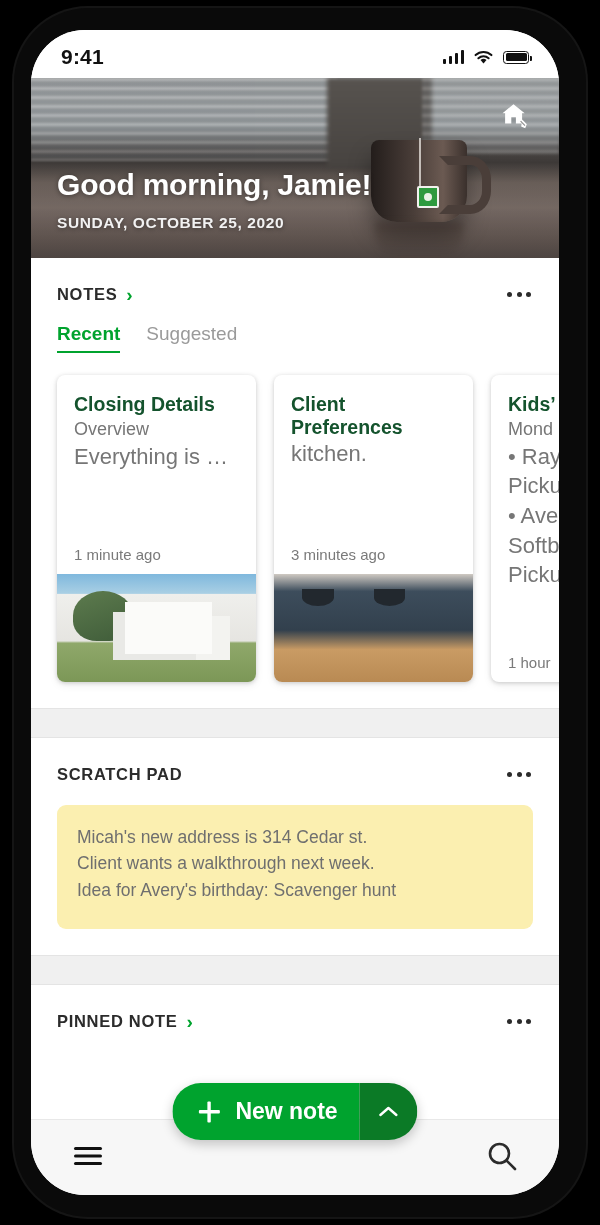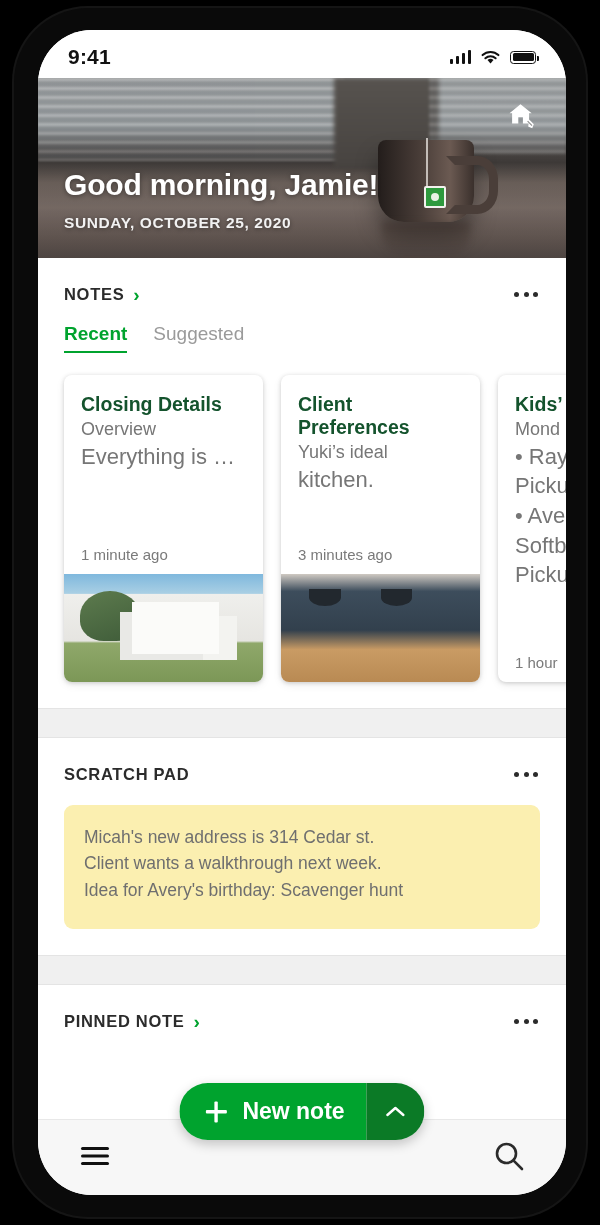--- a/index.html
+++ b/index.html
@@ -5,21 +5,21 @@
   * { margin:0; padding:0; box-sizing:border-box; }
   html,body { width:600px; height:1225px; background:#000; overflow:hidden; }
   body { font-family:"Liberation Sans", sans-serif; }
 
   .device {
     position:absolute; left:14px; top:8px; width:572px; height:1209px;
     background:#0a0a0a; border-radius:74px;
     box-shadow:0 0 0 2px #151515;
   }
   .screen {
-    position:absolute; left:24px; top:22px; width:528px; height:1165px;
+    position:absolute; left:17px; top:22px; width:528px; height:1165px;
     background:#ffffff; border-radius:54px; overflow:hidden;
   }
 
   
   .statusbar {
     height:48px; background:#fff; display:flex; align-items:center;
     justify-content:space-between; padding:6px 30px 0 30px;
   }
   .clock { font-size:21px; font-weight:600; color:#111; letter-spacing:0.2px; }
   .status-icons { display:flex; align-items:center; gap:9px; }
@@ -212,21 +212,20 @@
             <div class="ncard-sub">Overview</div>
             <div class="ncard-line">Everything is …</div>
           </div>
           <div class="ncard-time">1 minute ago</div>
           <div class="ncard-img img-house"></div>
         </div>
 
         <div class="ncard">
           <div class="ncard-body">
             <div class="ncard-title">Client Preferences</div>
-            <div class="ncard-sub">Yuki’s ideal</div>
             <div class="ncard-line">kitchen.</div>
           </div>
           <div class="ncard-time">3 minutes ago</div>
           <div class="ncard-img img-kitchen"></div>
         </div>
 
         <div class="ncard partial">
           <div class="ncard-body">
             <div class="ncard-title">Kids’</div>
             <div class="ncard-sub">Mond</div>

